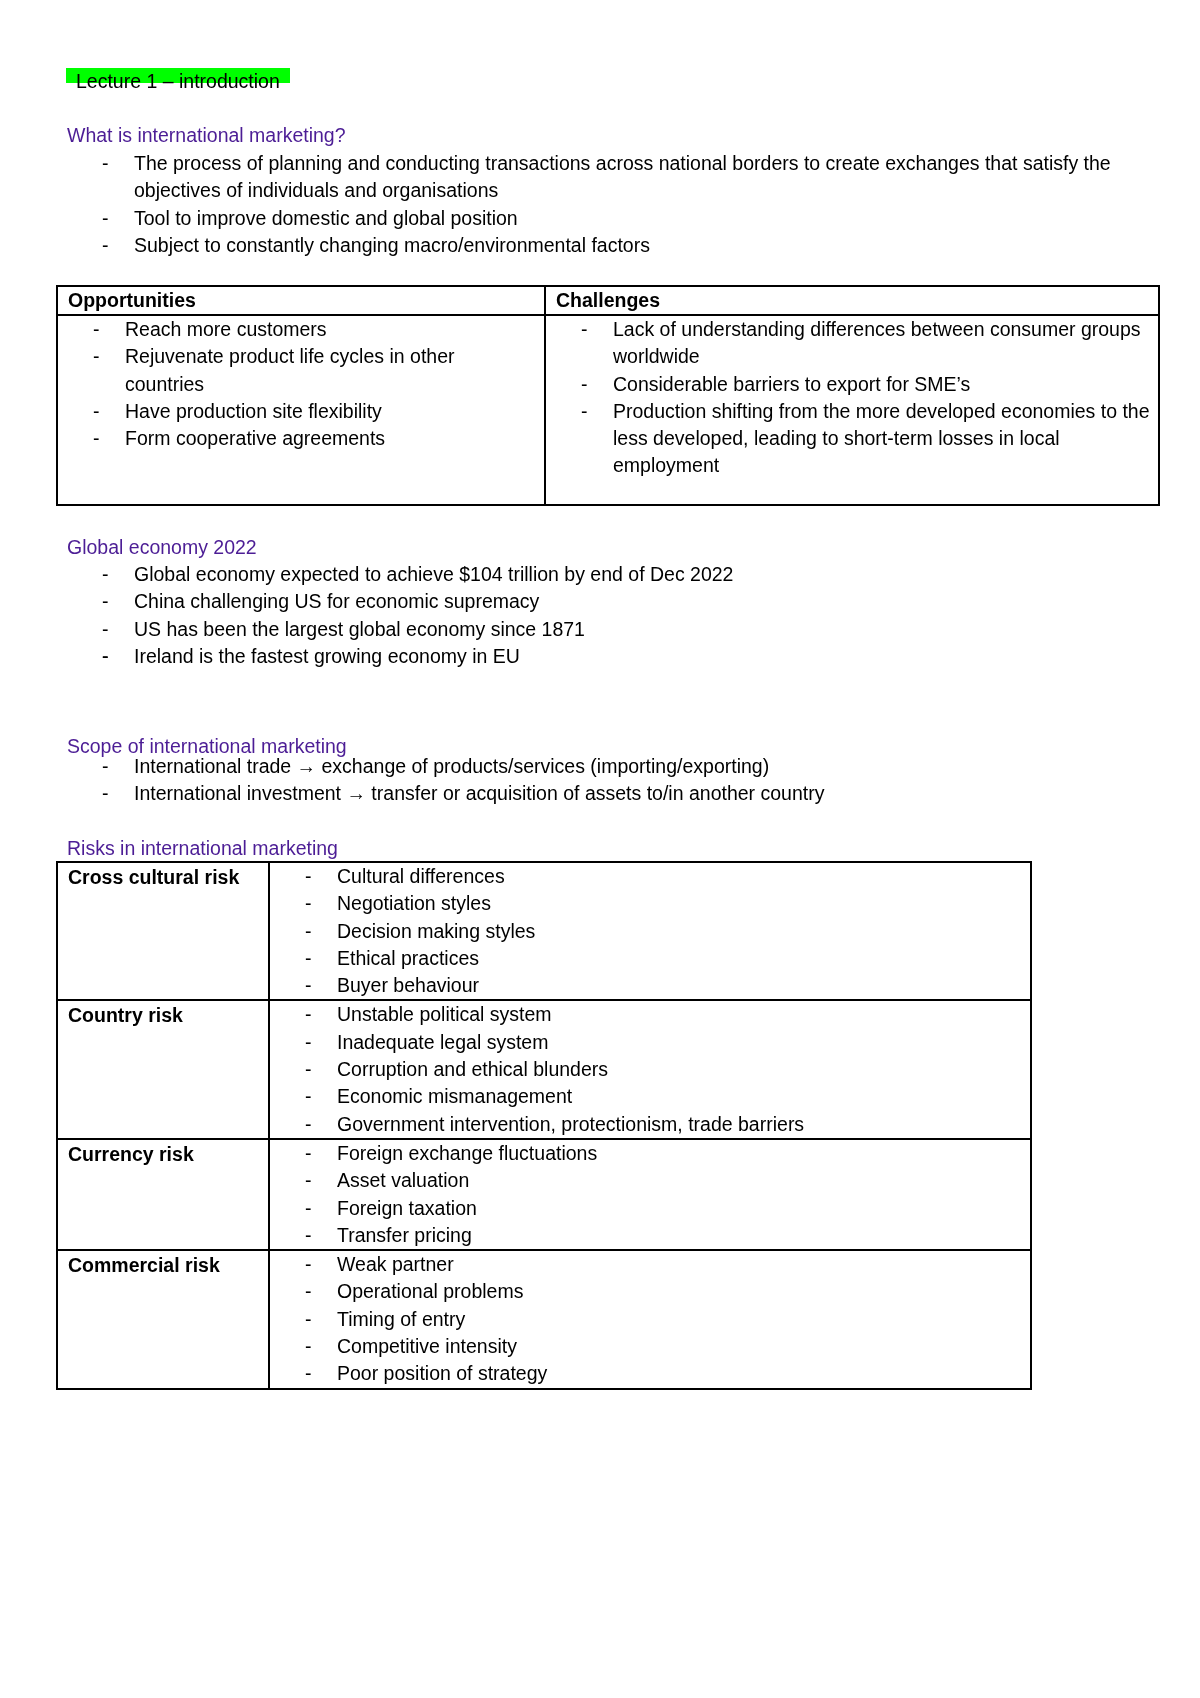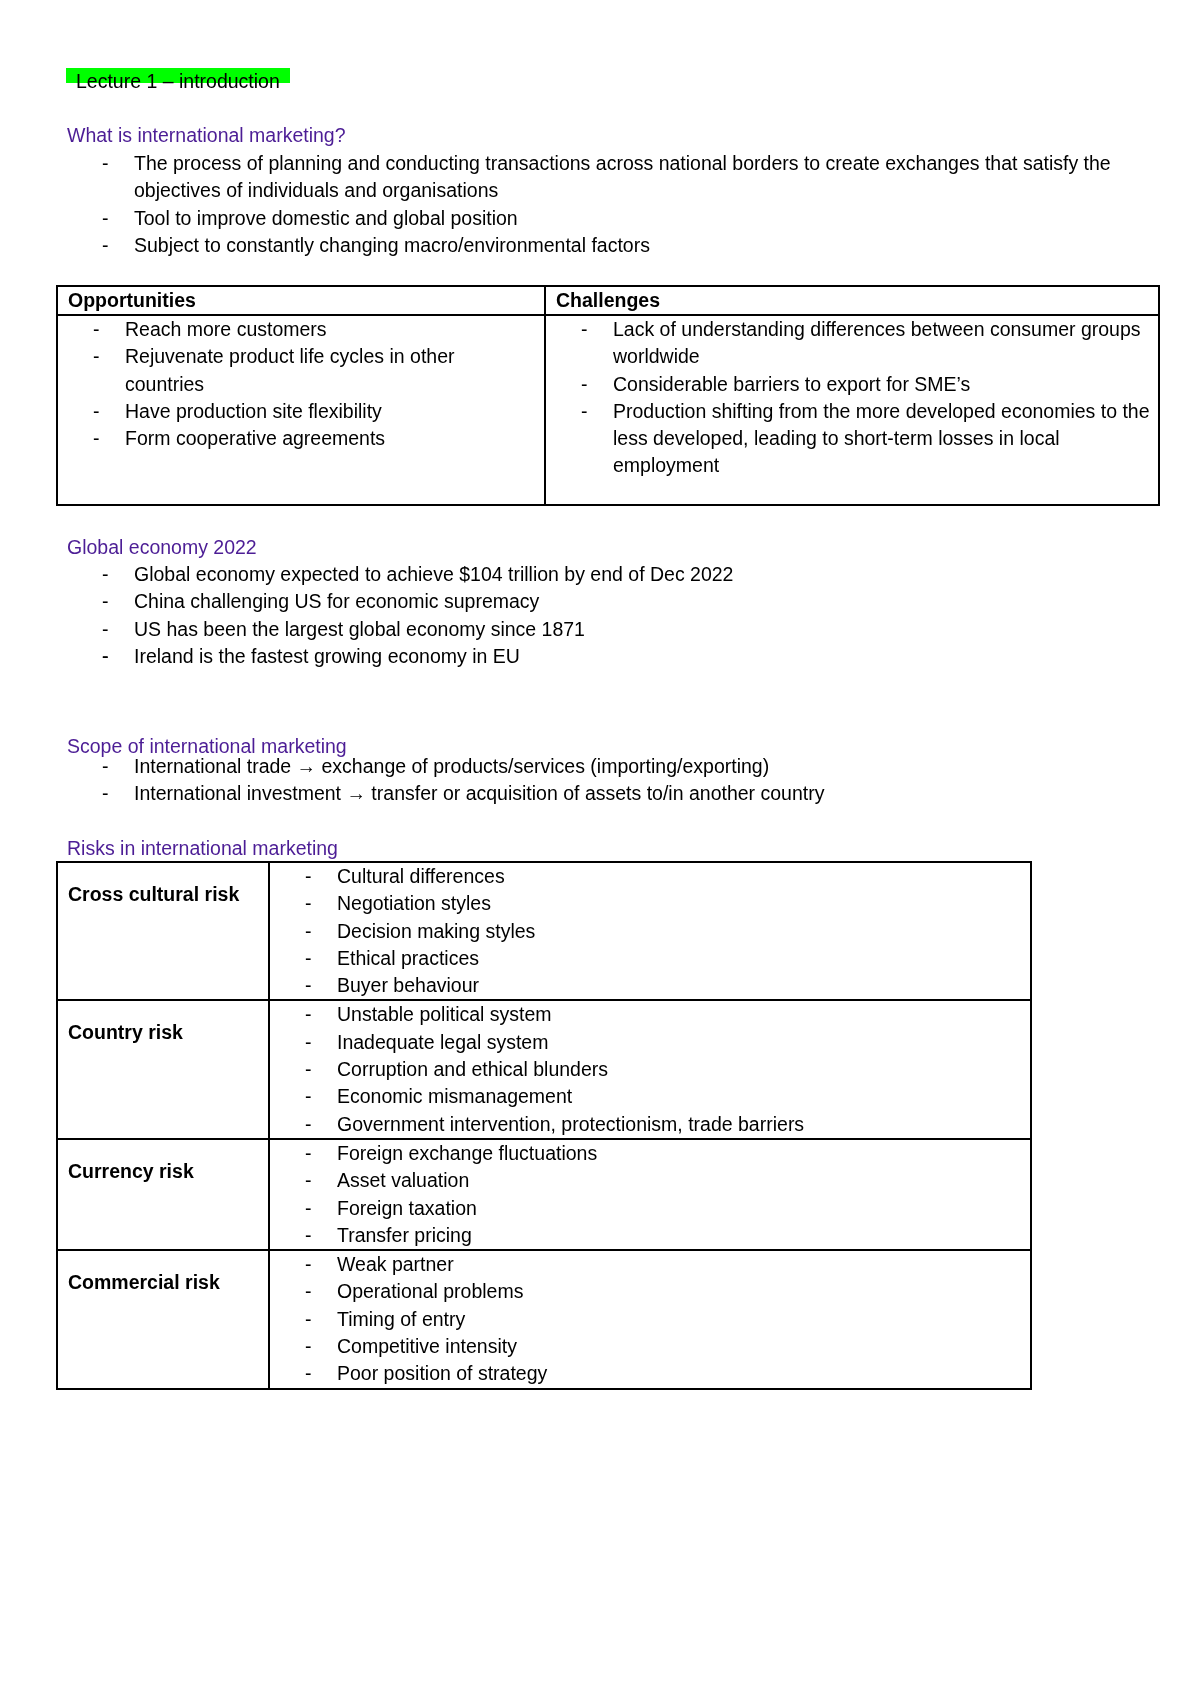--- a/index.html
+++ b/index.html
@@ -8,21 +8,21 @@
   .abs { position:absolute; }
   .title { left:66px; top:68px; height:15px; line-height:27px; background:#00ff00; padding:0 10px; white-space:nowrap; }
   .heading { color:#4c1d95; white-space:nowrap; line-height:27px; }
   ul.dash { list-style:none; margin:0; padding:0; }
   ul.dash li { position:relative; padding-left:67px; line-height:27.3px; }
   ul.dash li .dash-mark { position:absolute; left:35px; top:0; }
   table { border-collapse:collapse; position:absolute; }
   td, th { border:2px solid #000; vertical-align:top; padding:0 0 0 10px; text-align:left; font-weight:normal; }
   th { font-weight:bold; line-height:27px; }
   .cell-list ul.dash li { padding-left:67px; }
-  .risk-label { font-weight:bold; line-height:27px; padding-top:18px; }
+  .risk-label { font-weight:bold; line-height:27px; padding-top:1px; }
   .risk-list ul.dash li { padding-left:67px; }
   .risk-list ul.dash li .dash-mark { left:35px; }
 </style>
 </head>
 <body>
 
 <div class="abs title">Lecture 1 – introduction</div>
 
 <div class="abs heading" style="left:67px; top:122px;">What is international marketing?</div>
 <div class="abs" style="left:67px; top:150px; width:1060px;">

